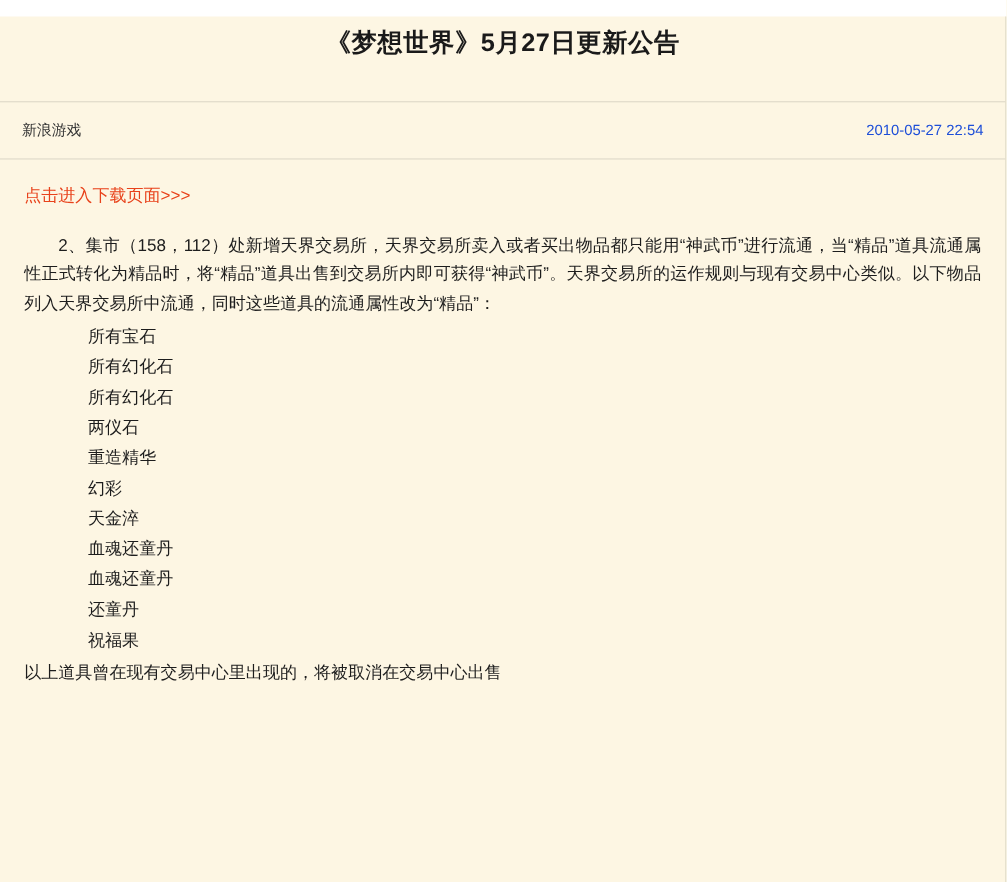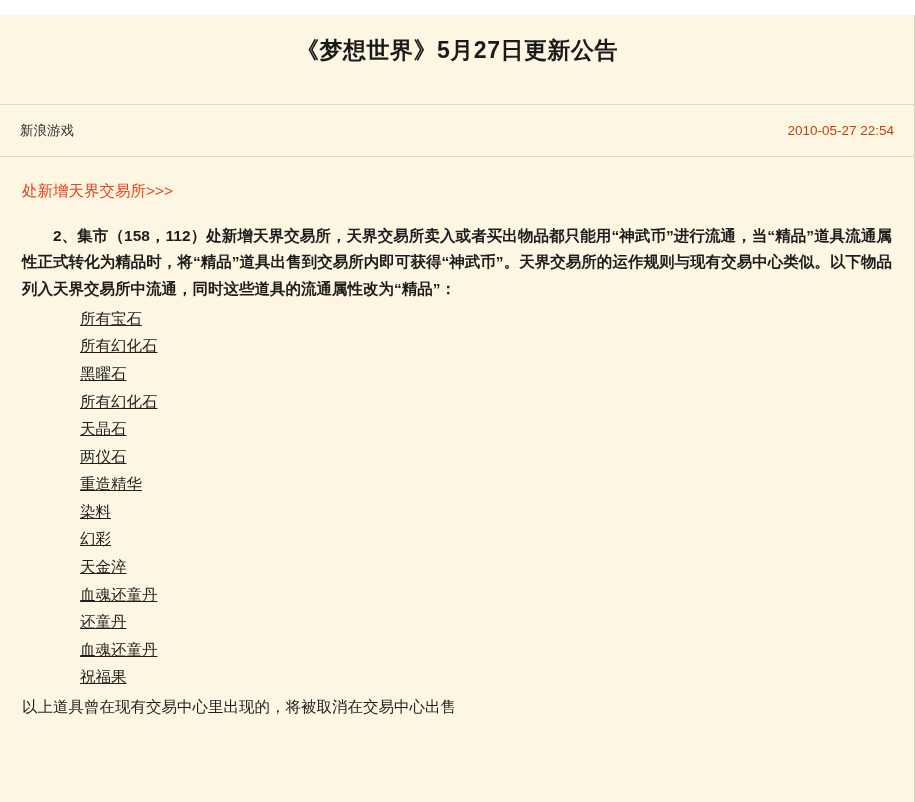--- a/index.html
+++ b/index.html
@@ -23,42 +23,42 @@
   }
   .article {
     padding: 0 22px;
     box-sizing: border-box;
   }
   .title {
     text-align: center;
     font-size: 23px;
     font-weight: bold;
     color: #1a1a1a;
-    padding: 20px 0 22px 0;
+    padding: 8px 0 22px 0;
     letter-spacing: 0.5px;
   }
   .meta-divider {
     border-top: 1px solid #ded8c8;
     margin: 0 0 0 0;
   }
   .meta {
     display: flex;
     justify-content: space-between;
     align-items: center;
     font-size: 13.5px;
     color: #444444;
     padding: 17px 20px 16px 20px;
     box-sizing: border-box;
     text-align: right;
   }
   .meta-source {
     color: #333333;
   }
   .meta-time {
-    color: #c2410c;
+    color: #1d4ed8;
   }
   .meta-divider-bottom {
     border-top: 1px solid #ded8c8;
   }
   .content {
     padding: 0 22px;
     box-sizing: border-box;
     color: #222222;
     font-size: 15.5px;
     line-height: 1.55;
@@ -81,27 +81,25 @@
     font-size: 15.5px;
     line-height: 1.6;
   }
   .para.indent {
     text-indent: 2em;
   }
   .para.long {
     margin-top: 20px;
     line-height: 1.72;
     text-align: justify;
-    font-weight: bold;
   }
   .item-list {
     margin: 2px 0 0 0;
     padding: 0;
     list-style: none;
-    text-decoration: underline;
   }
   .item-list li {
     padding-left: 58px;
     font-size: 15.5px;
     line-height: 1.78;
     color: #1d1d1d;
   }
   .tail-line {
     margin: 2px 0 0 0;
     font-size: 15.5px;
@@ -122,39 +120,36 @@
 
   <div class="meta">
     <span class="meta-source">新浪游戏</span>
     <span class="meta-time">2010-05-27 22:54</span>
   </div>
 
   <div class="meta-divider-bottom"></div>
 
   <div class="content">
 
-    <a class="download-link" href="#"><span>处新增天界交易所</span><span class="arrows">&gt;&gt;&gt;</span></a>
+    <a class="download-link" href="#"><span>点击进入下载页面</span><span class="arrows">&gt;&gt;&gt;</span></a>
 
 
 
     <p class="para long indent">2、集市（158，112）处新增天界交易所，天界交易所卖入或者买出物品都只能用“神武币”进行流通，当“精品”道具流通属性正式转化为精品时，将“精品”道具出售到交易所内即可获得“神武币”。天界交易所的运作规则与现有交易中心类似。以下物品列入天界交易所中流通，同时这些道具的流通属性改为“精品”：</p>
 
     <ul class="item-list">
       <li>所有宝石</li>
       <li>所有幻化石</li>
-      <li>黑曜石</li>
       <li>所有幻化石</li>
-      <li>天晶石</li>
       <li>两仪石</li>
       <li>重造精华</li>
-      <li>染料</li>
       <li>幻彩</li>
       <li>天金淬</li>
       <li>血魂还童丹</li>
+      <li>血魂还童丹</li>
       <li>还童丹</li>
-      <li>血魂还童丹</li>
       <li>祝福果</li>
     </ul>
 
     <p class="tail-line">以上道具曾在现有交易中心里出现的，将被取消在交易中心出售</p>
 
   </div>
 </div>
 
 </body></html>

